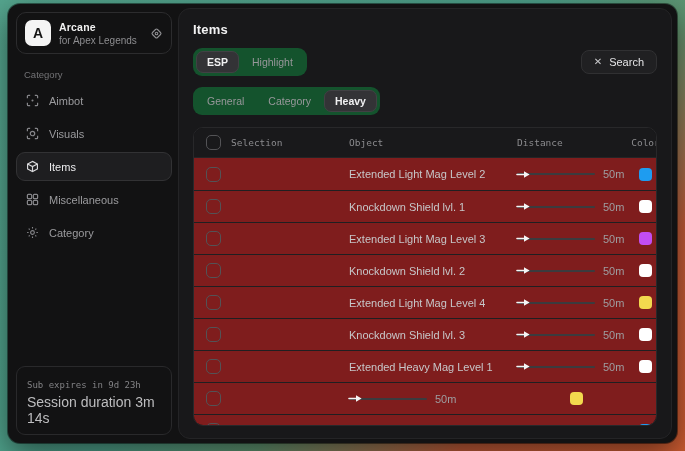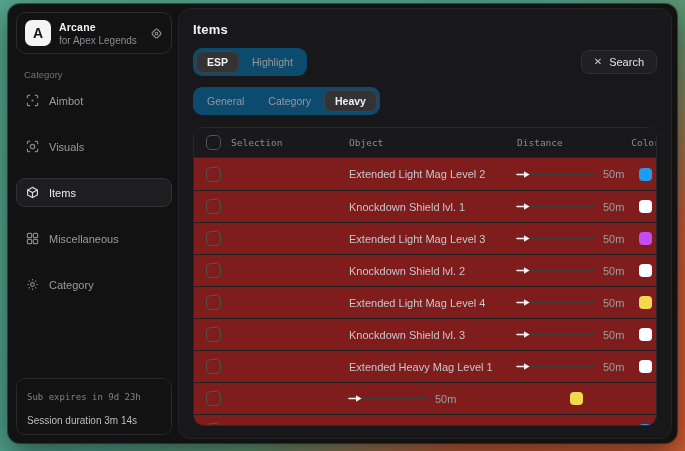--- a/index.html
+++ b/index.html
@@ -22,46 +22,46 @@
   .logo {
     width:26px; height:26px; background:#f4f4f4; border-radius:7px;
     color:#141414; font-weight:bold; font-size:14px;
     display:flex; align-items:center; justify-content:center; flex:0 0 26px;
   }
   .brand-text { flex:1; min-width:0; }
   .brand-title { font-size:10.5px; font-weight:700; color:#f0f0f0; letter-spacing:.2px; }
   .brand-sub { font-size:10px; color:#8d8d90; margin-top:2px; }
   .pin { color:#8d8d90; display:flex; }
   .cat-label { font-size:9.5px; color:#737376; margin:15px 0 6px 8px; }
-  .nav { display:flex; flex-direction:column; gap:17px; }
+  .nav { display:flex; flex-direction:column; gap:4px; }
   .nav-item {
     display:flex; align-items:center; gap:10px; padding:7px 9px;
     border-radius:9px; border:1px solid transparent;
     color:#9b9b9e; font-size:11px; cursor:pointer;
   }
   .nav-item .nav-icon { display:flex; color:#86868a; }
   .nav-item.selected { background:#1e1e20; border-color:#323234; color:#ececee; }
   .nav-item.selected .nav-icon { color:#d8d8da; }
   .spacer { flex:1; }
   .session-card {
     border:1px solid #29292b; border-radius:9px; padding:7px 10px 8px;
     display:flex; flex-direction:column; gap:4px;
   }
   .sess-line1 { font-family:"DejaVu Sans Mono", monospace; font-size:9px; color:#828285;margin-top:6px; }
-  .sess-line2 { font-size:10px; color:#bdbdbf;margin-top:9px; }
+  .sess-line2 { font-size:14px; color:#bdbdbf; }
   
   .main {
     flex:1; margin:4px 5px 4px 0; background:#18181a;
     border:1px solid #242426; border-radius:12px;
     padding:13px 14px 12px; display:flex; flex-direction:column; min-width:0;
   }
   .main-title { font-size:13px; font-weight:700; color:#f2f2f3; letter-spacing:.2px; }
   .toolbar { display:flex; align-items:center; margin-top:11px; }
   .tab-group {
-    background:#0c4a6e; border-radius:9px; padding:3px; display:inline-flex; gap:2px;
+    background:#14532d; border-radius:9px; padding:3px; display:inline-flex; gap:2px;
   }
   .tab {
     padding:4px 10px; border-radius:7px; font-size:10.5px; color:#97979a;
     cursor:pointer; white-space:nowrap; border:1px solid transparent;
   }
   .tab.selected { background:#333336; border-color:#414144; color:#f1f1f2; font-weight:700; }
   .search-btn {
     margin-left:auto; display:flex; align-items:center; gap:7px;
     background:#202022; border:1px solid #303032; border-radius:8px;
     padding:5px 12px; color:#e4e4e6; font-size:11px; cursor:pointer;

